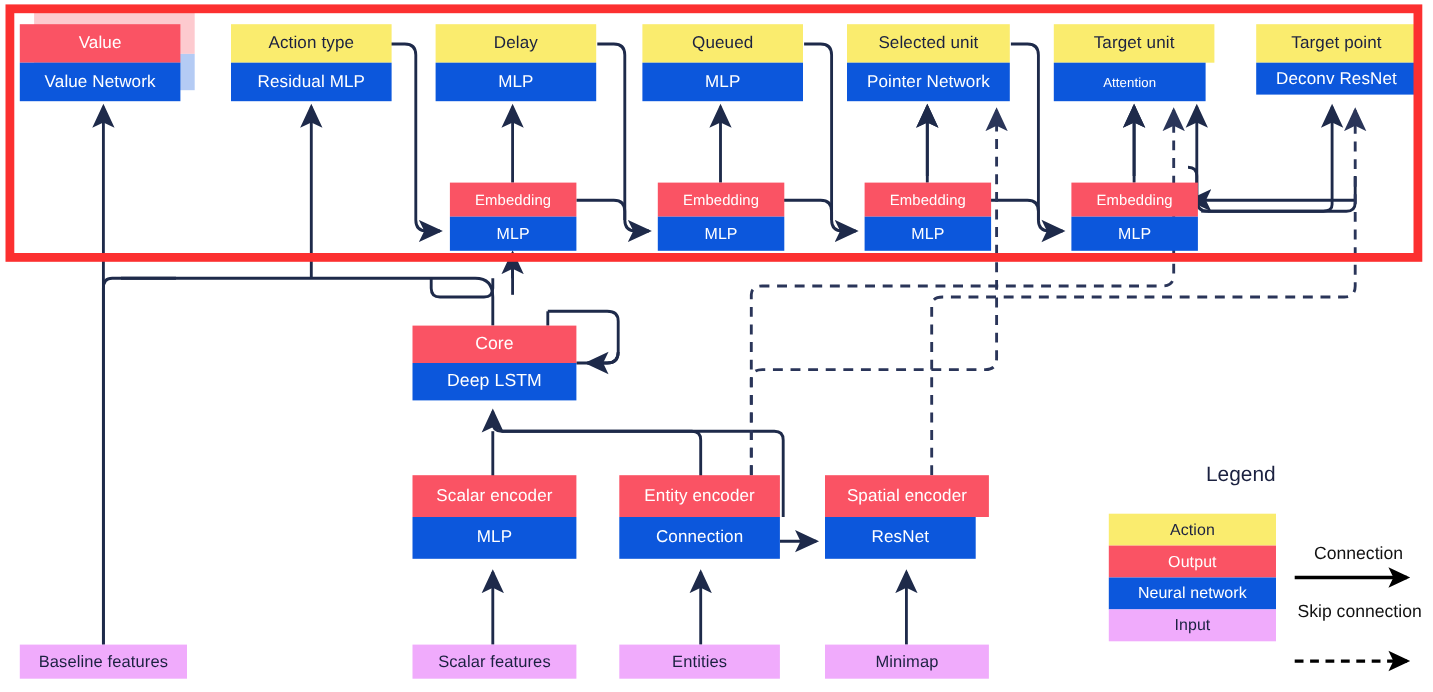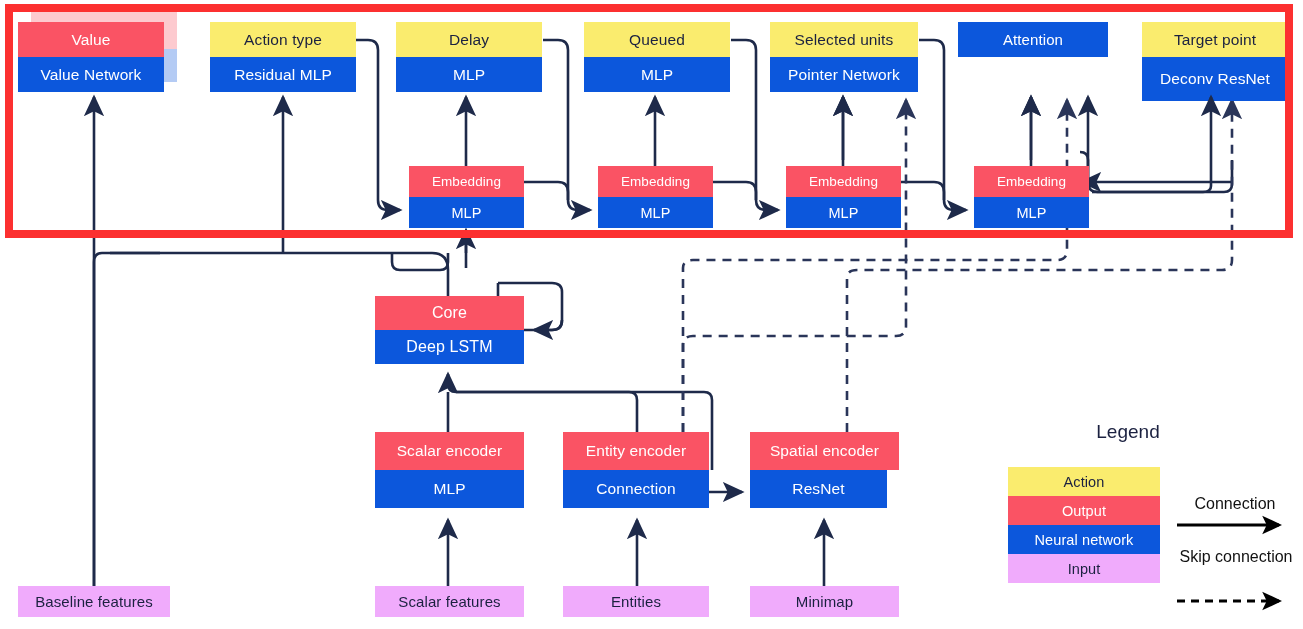--- a/index.html
+++ b/index.html
@@ -189,31 +189,32 @@
     <div class="seg action" style="width:146px;height:35px;font-size:15.5px;">Delay</div>
     <div class="seg nn" style="width:146px;height:35px;font-size:15.5px;">MLP</div>
   </div>
 
   <div class="block" style="left:584px;top:22px;width:146px;">
     <div class="seg action" style="width:146px;height:35px;font-size:15.5px;">Queued</div>
     <div class="seg nn" style="width:146px;height:35px;font-size:15.5px;">MLP</div>
   </div>
 
   <div class="block" style="left:770px;top:22px;width:148px;">
-    <div class="seg action" style="width:148px;height:35px;font-size:15.5px;">Selected units</div>
+    <div class="seg action" style="width:148px;height:35px;font-size:15.5px;">Selected unit</div>
     <div class="seg nn" style="width:148px;height:35px;font-size:15.5px;">Pointer Network</div>
   </div>
 
   <div class="block" style="left:958px;top:22px;width:146px;">
-    <div class="seg nn" style="width:150px;height:35px;font-size:15px;">Attention</div>
+    <div class="seg action" style="width:146px;height:35px;font-size:15.5px;">Target unit</div>
+    <div class="seg nn" style="width:138px;height:35px;font-size:12px;">Attention</div>
   </div>
 
   <div class="block" style="left:1142px;top:22px;width:146px;">
     <div class="seg action" style="width:146px;height:35px;font-size:15.5px;">Target point</div>
-    <div class="seg nn" style="width:146px;height:44px;font-size:15.5px;">Deconv ResNet</div>
+    <div class="seg nn" style="width:146px;height:29px;font-size:15.5px;">Deconv ResNet</div>
   </div>
 
   <div class="block" style="left:409px;top:166px;width:115px;">
     <div class="seg output" style="width:115px;height:31px;font-size:13.5px;">Embedding</div>
     <div class="seg nn" style="width:115px;height:31px;font-size:14.5px;">MLP</div>
   </div>
 
   <div class="block" style="left:598px;top:166px;width:115px;">
     <div class="seg output" style="width:115px;height:31px;font-size:13.5px;">Embedding</div>
     <div class="seg nn" style="width:115px;height:31px;font-size:14.5px;">MLP</div>

